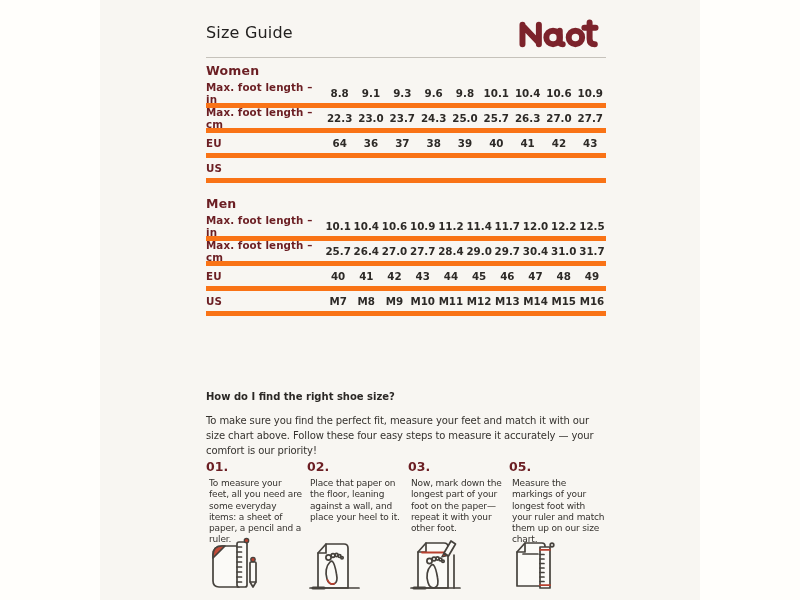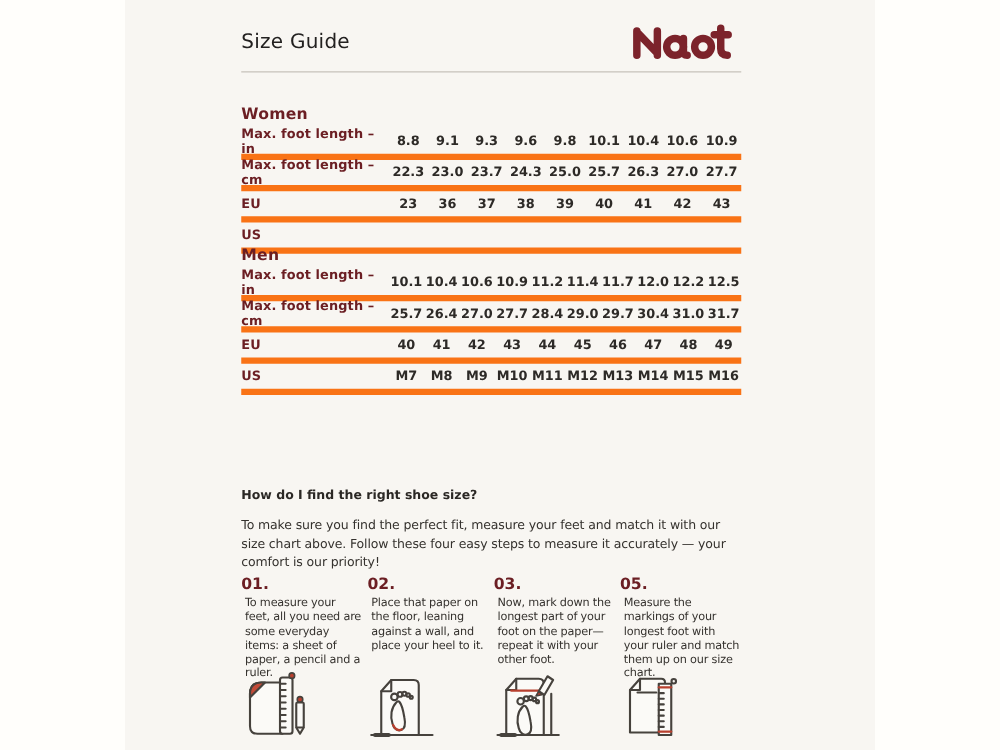--- a/index.html
+++ b/index.html
@@ -11,35 +11,35 @@
     position: relative;
     overflow: hidden;
     color: #2d2a27;
   }
   .band {
     position: absolute; left: 100px; top: 0;
     width: 600px; height: 600px;
     background: #f8f6f2;
   }
   .content {
-    position: absolute; left: 193px; top: 0;
+    position: absolute; left: 206px; top: 0;
     width: 400px; height: 436px; text-decoration: underline;
   }
   .header {
     position: absolute; top: 18px; left: 0; width: 400px;
     display: flex; justify-content: space-between; align-items: flex-start;
   }
   .page-title { font-size: 16px; color: #232120; letter-spacing: .2px; padding-top: 5px; }
   .logo svg { display: block; }
   .divider {
     position: absolute; top: 57px; left: 0; width: 400px;
     border: none; border-top: 1px solid #c6c2bb; margin: 0;
   }
   .size-section { position: absolute; left: 0; width: 400px; }
-  .size-section.women { top: 63px; margin-top: 20px; }
+  .size-section.women { top: 63px; }
   .size-section.men { top: 196px; }
   .section-heading {
     margin: 0 0 5px 0; font-size: 12.5px; font-weight: bold;
     color: #6b1e23; letter-spacing: .2px;
   }
   .trow {
     display: flex; align-items: center; height: 25px;
     border-bottom: 5px solid #f97316;
   }
   .row-label {
@@ -125,21 +125,21 @@
             <span class="cell">25.0</span>
             <span class="cell">25.7</span>
             <span class="cell">26.3</span>
             <span class="cell">27.0</span>
             <span class="cell">27.7</span>
           </span>
       </div>
       <div class="trow">
         <span class="row-label">EU</span>
         <span class="row-values">
-            <span class="cell">23</span>
+            <span class="cell">64</span>
             <span class="cell">36</span>
             <span class="cell">37</span>
             <span class="cell">38</span>
             <span class="cell">39</span>
             <span class="cell">40</span>
             <span class="cell">41</span>
             <span class="cell">42</span>
             <span class="cell">43</span>
           </span>
       </div>

